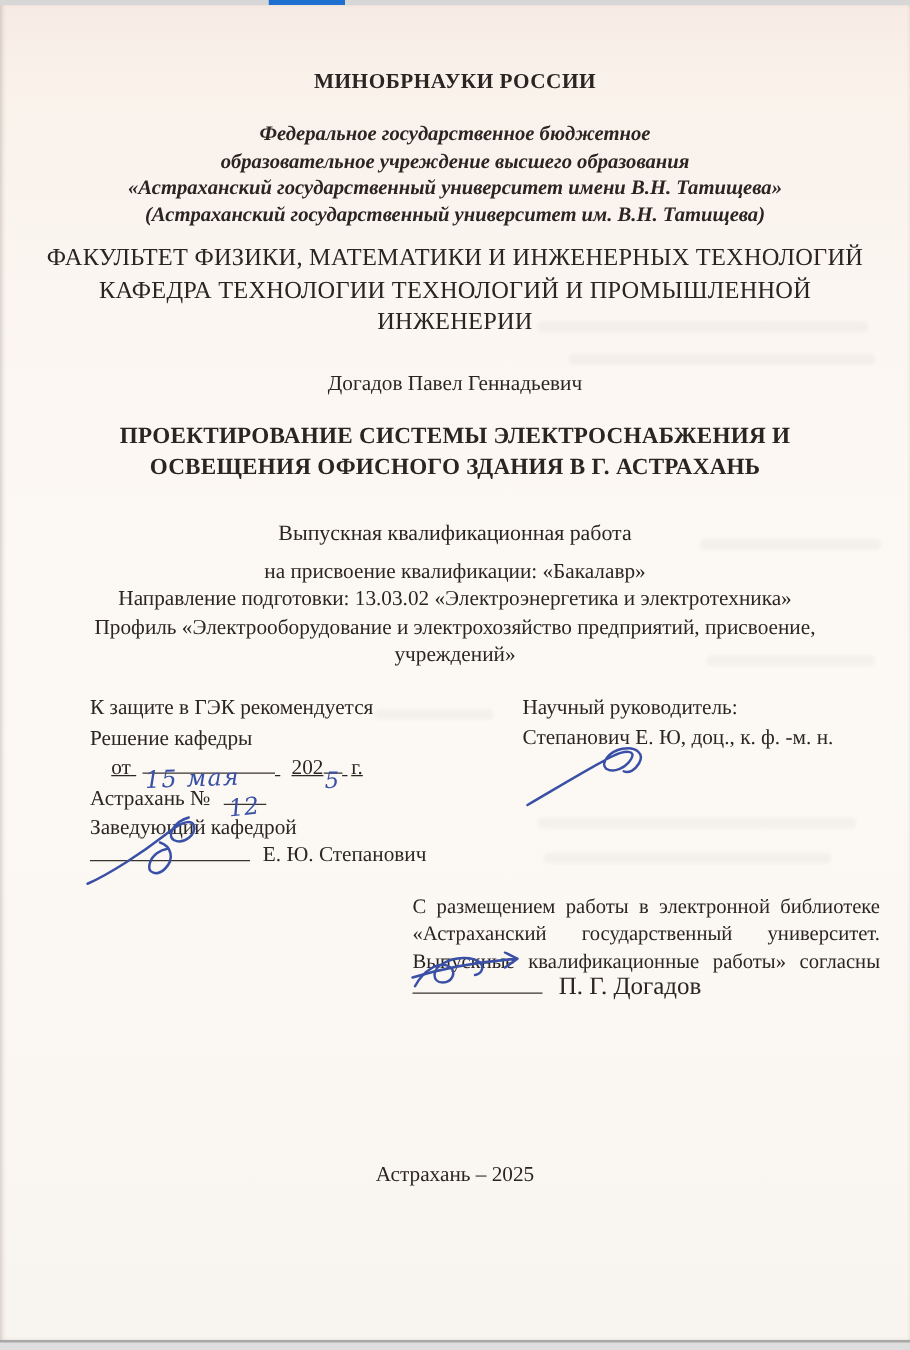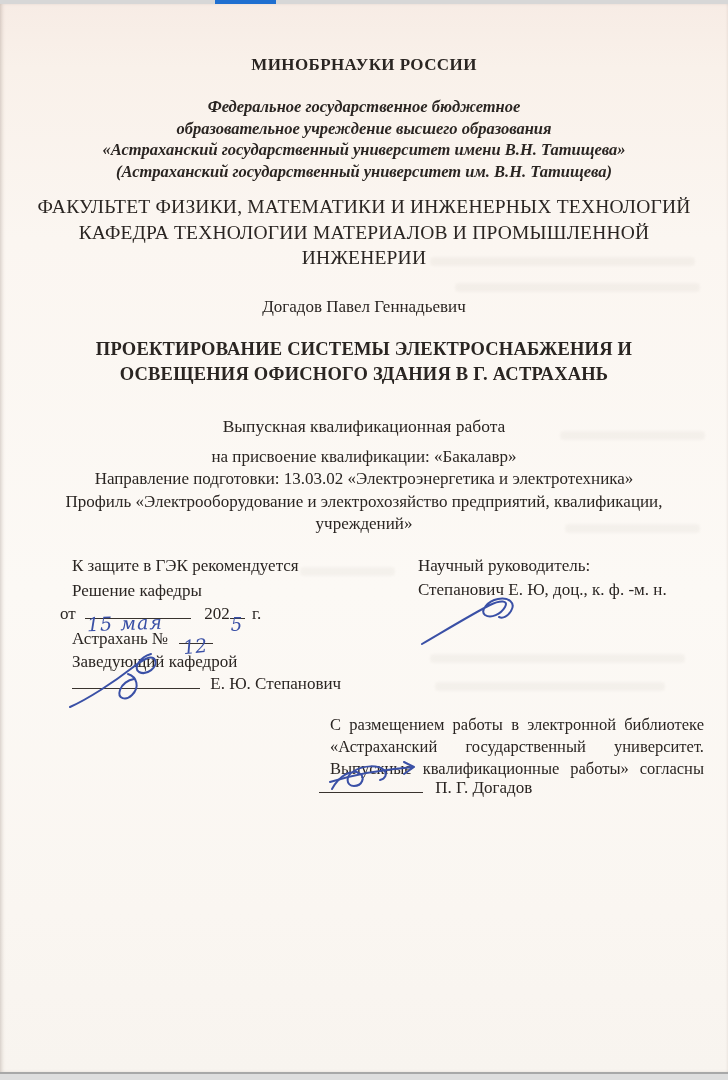--- a/index.html
+++ b/index.html
@@ -71,44 +71,44 @@
 
     <div class="center inst b">
       <div>Федеральное государственное бюджетное</div>
       <div>образовательное учреждение высшего образования</div>
       <div>«Астраханский государственный университет имени В.Н. Татищева»</div>
       <div>(Астраханский государственный университет им. В.Н. Татищева)</div>
     </div>
 
     <div class="center faculty">
       <div>ФАКУЛЬТЕТ ФИЗИКИ, МАТЕМАТИКИ И ИНЖЕНЕРНЫХ ТЕХНОЛОГИЙ</div>
-      <div>КАФЕДРА ТЕХНОЛОГИИ МАТЕРИАЛОВ И ПРОМЫШЛЕННОЙ</div>
+      <div>КАФЕДРА ТЕХНОЛОГИИ ТЕХНОЛОГИЙ И ПРОМЫШЛЕННОЙ</div>
       <div>ИНЖЕНЕРИИ</div>
     </div>
 
     <div class="center author">Догадов Павел Геннадьевич</div>
 
     <div class="center title b">
       <div>ПРОЕКТИРОВАНИЕ СИСТЕМЫ ЭЛЕКТРОСНАБЖЕНИЯ И</div>
       <div>ОСВЕЩЕНИЯ ОФИСНОГО ЗДАНИЯ В Г. АСТРАХАНЬ</div>
     </div>
 
     <div class="center worktype">Выпускная квалификационная работа</div>
 
     <div class="center qual">
       <div>на присвоение квалификации: «Бакалавр»</div>
       <div>Направление подготовки: 13.03.02 «Электроэнергетика и электротехника»</div>
-      <div>Профиль «Электрооборудование и электрохозяйство предприятий, квалификации,</div>
+      <div>Профиль «Электрооборудование и электрохозяйство предприятий, присвоение,</div>
       <div>учреждений»</div>
     </div>
 
     <div class="line" style="top:552px;left:72px;">К защите в ГЭК рекомендуется</div>
     <div class="line" style="top:577px;left:72px;">Решение кафедры</div>
 
-    <div class="line" style="top:600px;left:60px;">
+    <div class="line" style="top:600px;left:89px;text-decoration:underline;">
       <span>от</span>
       <span class="ul" style="width:106px;margin-left:5px;position:relative;">
         <span class="hw" style="position:absolute;left:2px;top:-6px;font-size:19px;transform:rotate(-2deg);letter-spacing:1px;">15 мая</span>
       </span>
       <span style="margin-left:9px;">202</span><span class="ul" style="width:15px;position:relative;"><span class="hw" style="position:absolute;left:1px;top:-4px;font-size:18px;">5</span></span>
       <span style="margin-left:3px;">г.</span>
     </div>
 
     <div class="line" style="top:625px;left:72px;">
       <span>Астрахань №</span>
@@ -133,27 +133,28 @@
     <div class="line" style="top:576px;left:418px;">Степанович Е. Ю, доц., к. ф. -м. н.</div>
 
     <svg class="sig" style="top:588px;left:418px;" width="120" height="55" viewBox="0 0 120 55">
       <path d="M4 52 C28 38 56 21 72 13 C82 8 91 8 87 15 C83 22 73 27 67 23 C62 19 69 9 80 7 C91 5 98 11 93 19 C90 24 85 27 81 25"></path>
     </svg>
 
     <div class="consent-line" style="top:711px;">С размещением работы в электронной библиотеке</div>
     <div class="consent-line" style="top:733px;">«Астраханский государственный университет.</div>
     <div class="consent-line" style="top:755px;">Выпускные квалификационные работы» согласны</div>
 
-    <div class="line" style="top:774px;left:319px;font-size:17px;">
+    <div class="line" style="top:774px;left:330px;font-size:20px;">
       <span class="ul" style="width:104px;"></span>
       <span style="margin-left:8px;">П. Г. Догадов</span>
     </div>
 
     <svg class="sig" style="top:757px;left:326px;" width="112" height="36" viewBox="0 0 112 36">
       <path d="M6 28 C13 15 25 8 33 12 C40 16 36 25 28 25 C20 25 19 15 28 10 C38 4 52 4 58 9 C62 13 59 18 54 19"></path>
       <path d="M4 21 C30 13 62 8 88 6 L78 1 M78 13 L88 6"></path>
     </svg>
 
+    <div class="center footer">Астрахань – 2025</div>
 
   </div>
 
   <div class="bottom-strip"></div>
 </div>
 
 </body></html>

